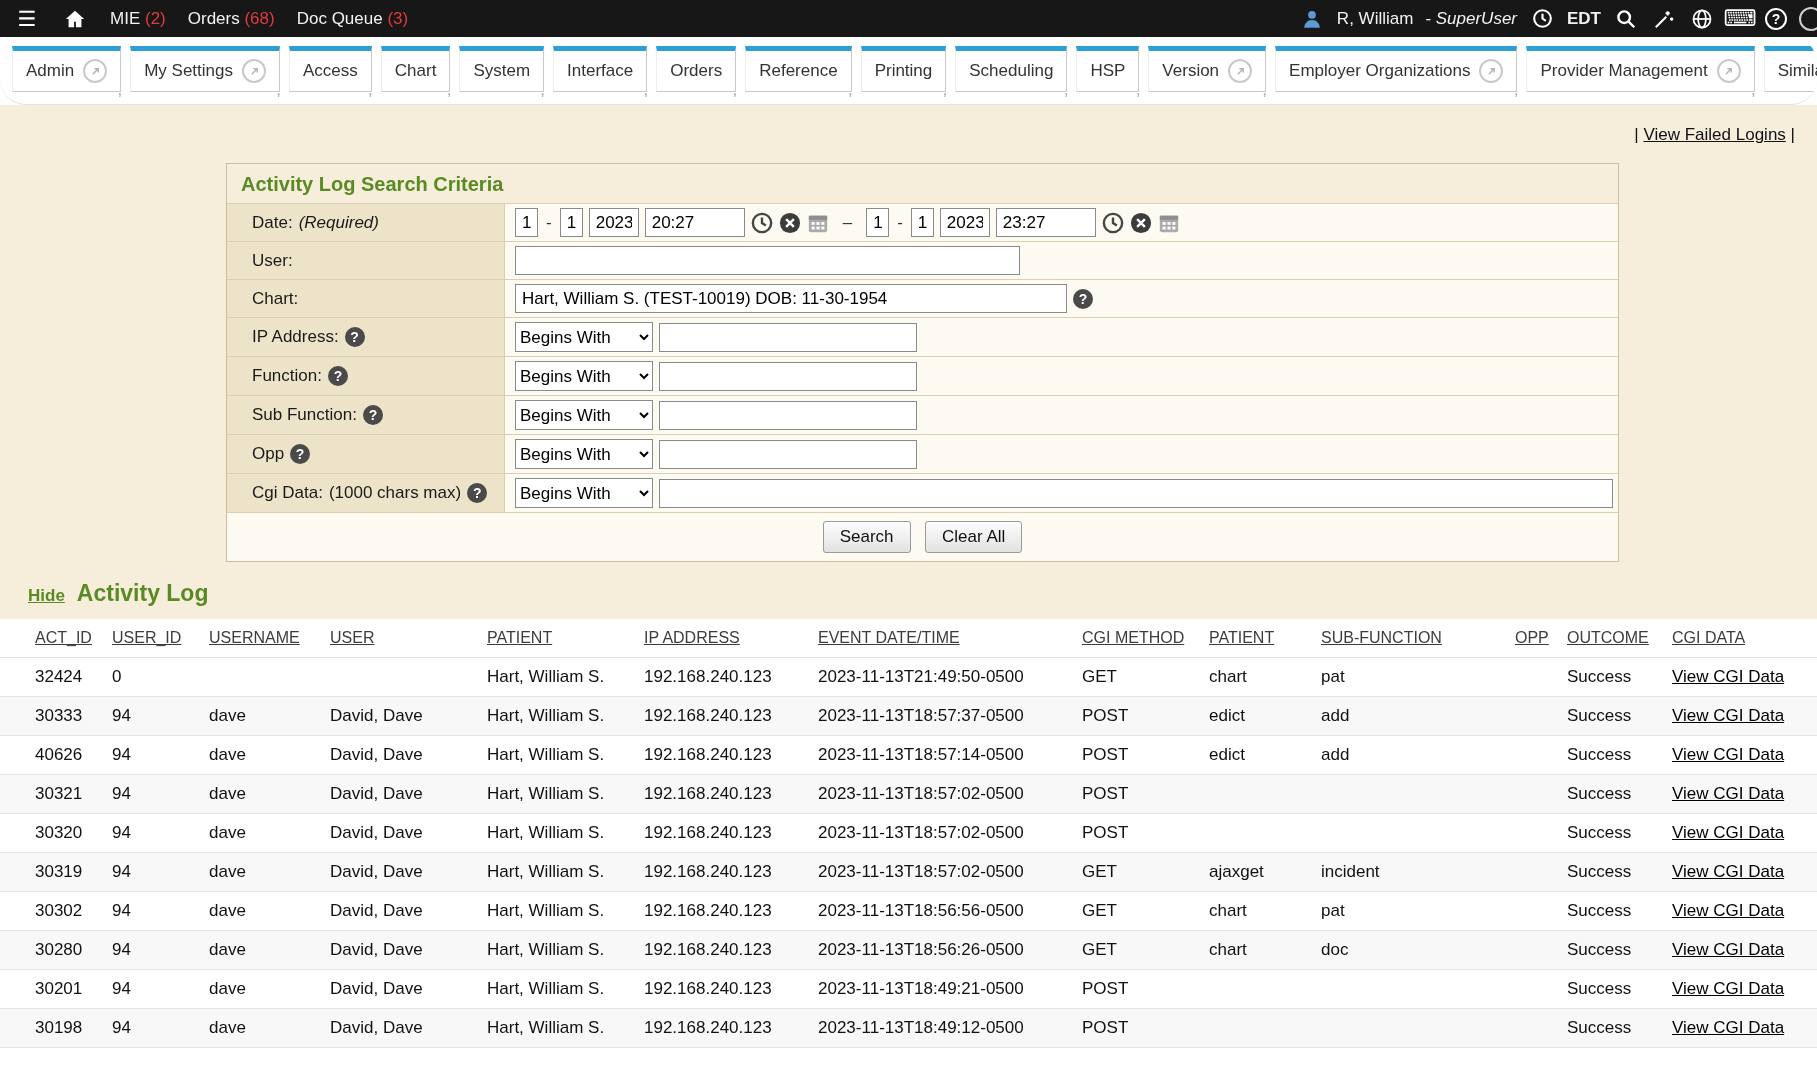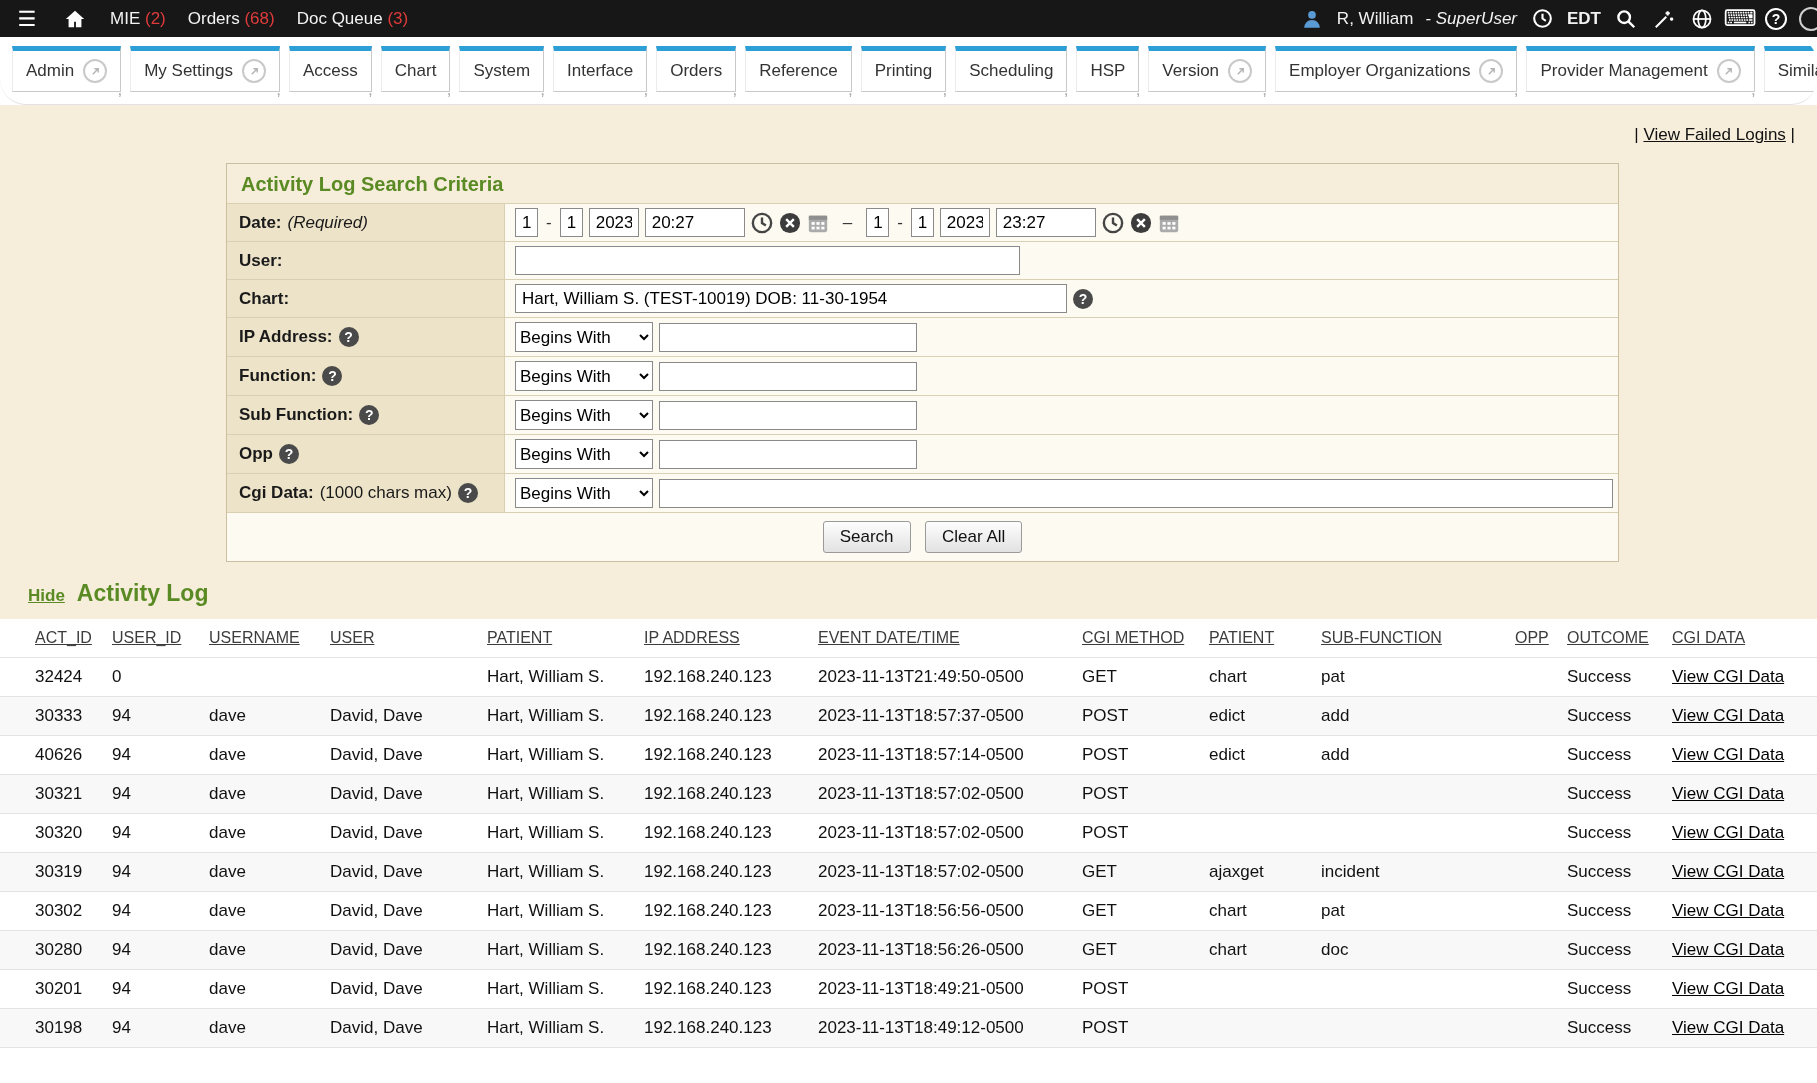--- a/index.html
+++ b/index.html
@@ -33,21 +33,21 @@
   
   .content { background:#f6eddb; }
   .failed-row { text-align:right; padding:20px 22px 6px 0; font-size:17px; color:#111; }
   .failed-row a { text-decoration:underline; cursor:pointer; }
 
   
   .search-form { margin:12px 0 0 226px; width:1393px; border:1px solid #cbbf9f; }
   .form-title { padding:9px 14px 7px; font-size:20px; font-weight:bold; color:#5a8a23; background:#f6eddb; }
   .form-row { display:flex; border-top:1px solid #d9cfb2; background:#fdfaf1; }
   .form-label { width:278px; flex:none; background:#ece3c8; border-right:1px solid #d9cfb2; padding:8px 6px 8px 12px; font-size:17px; display:flex; align-items:center; gap:6px; }
-  .lbl-b { font-weight:bold; }
+  .lbl-b { font-weight:normal;margin-left:13px; }
   .lbl-i { font-style:italic; }
   .form-value { flex:1; padding:4px 10px; display:flex; align-items:center; gap:6px; font-size:17px; }
   input[type=text] { font-family:"Liberation Sans",sans-serif; font-size:17px; border:1px solid #8a8a8a; background:#fff; height:29px; padding:2px 6px; }
   .in-sm { width:23px; }
   .in-yr { width:50px; }
   .in-tm { width:100px; }
   .in-dark { border:2px solid #1c1c1c; }
   .in-user { width:505px; }
   .in-chart { width:552px; }
   .in-mid { width:258px; }

